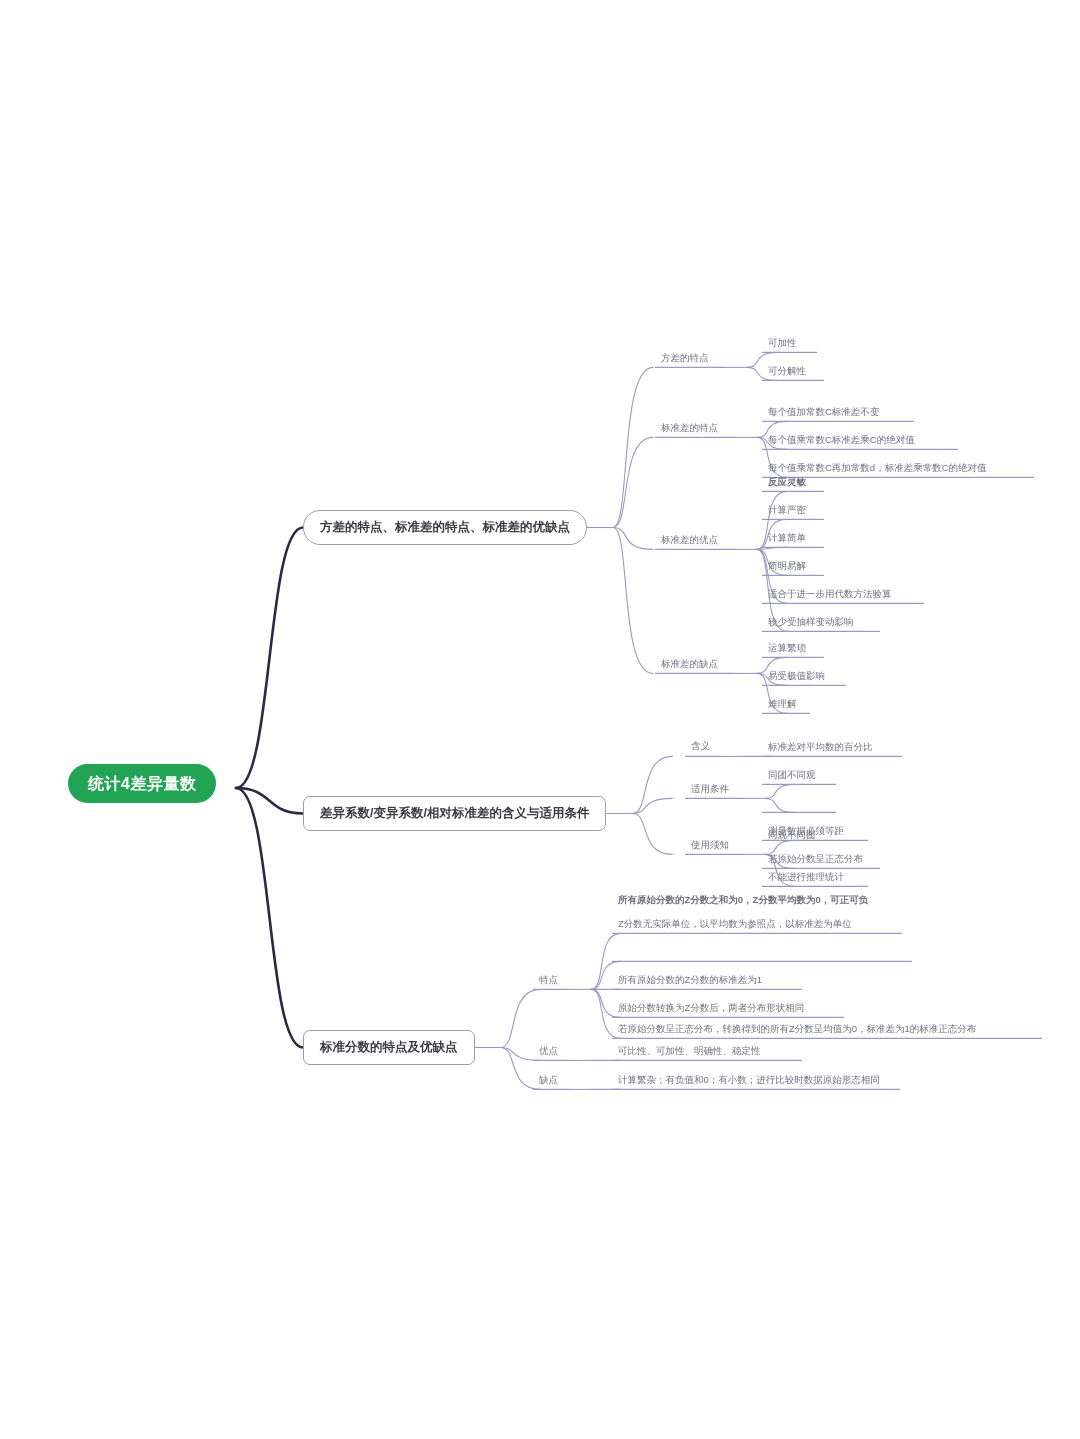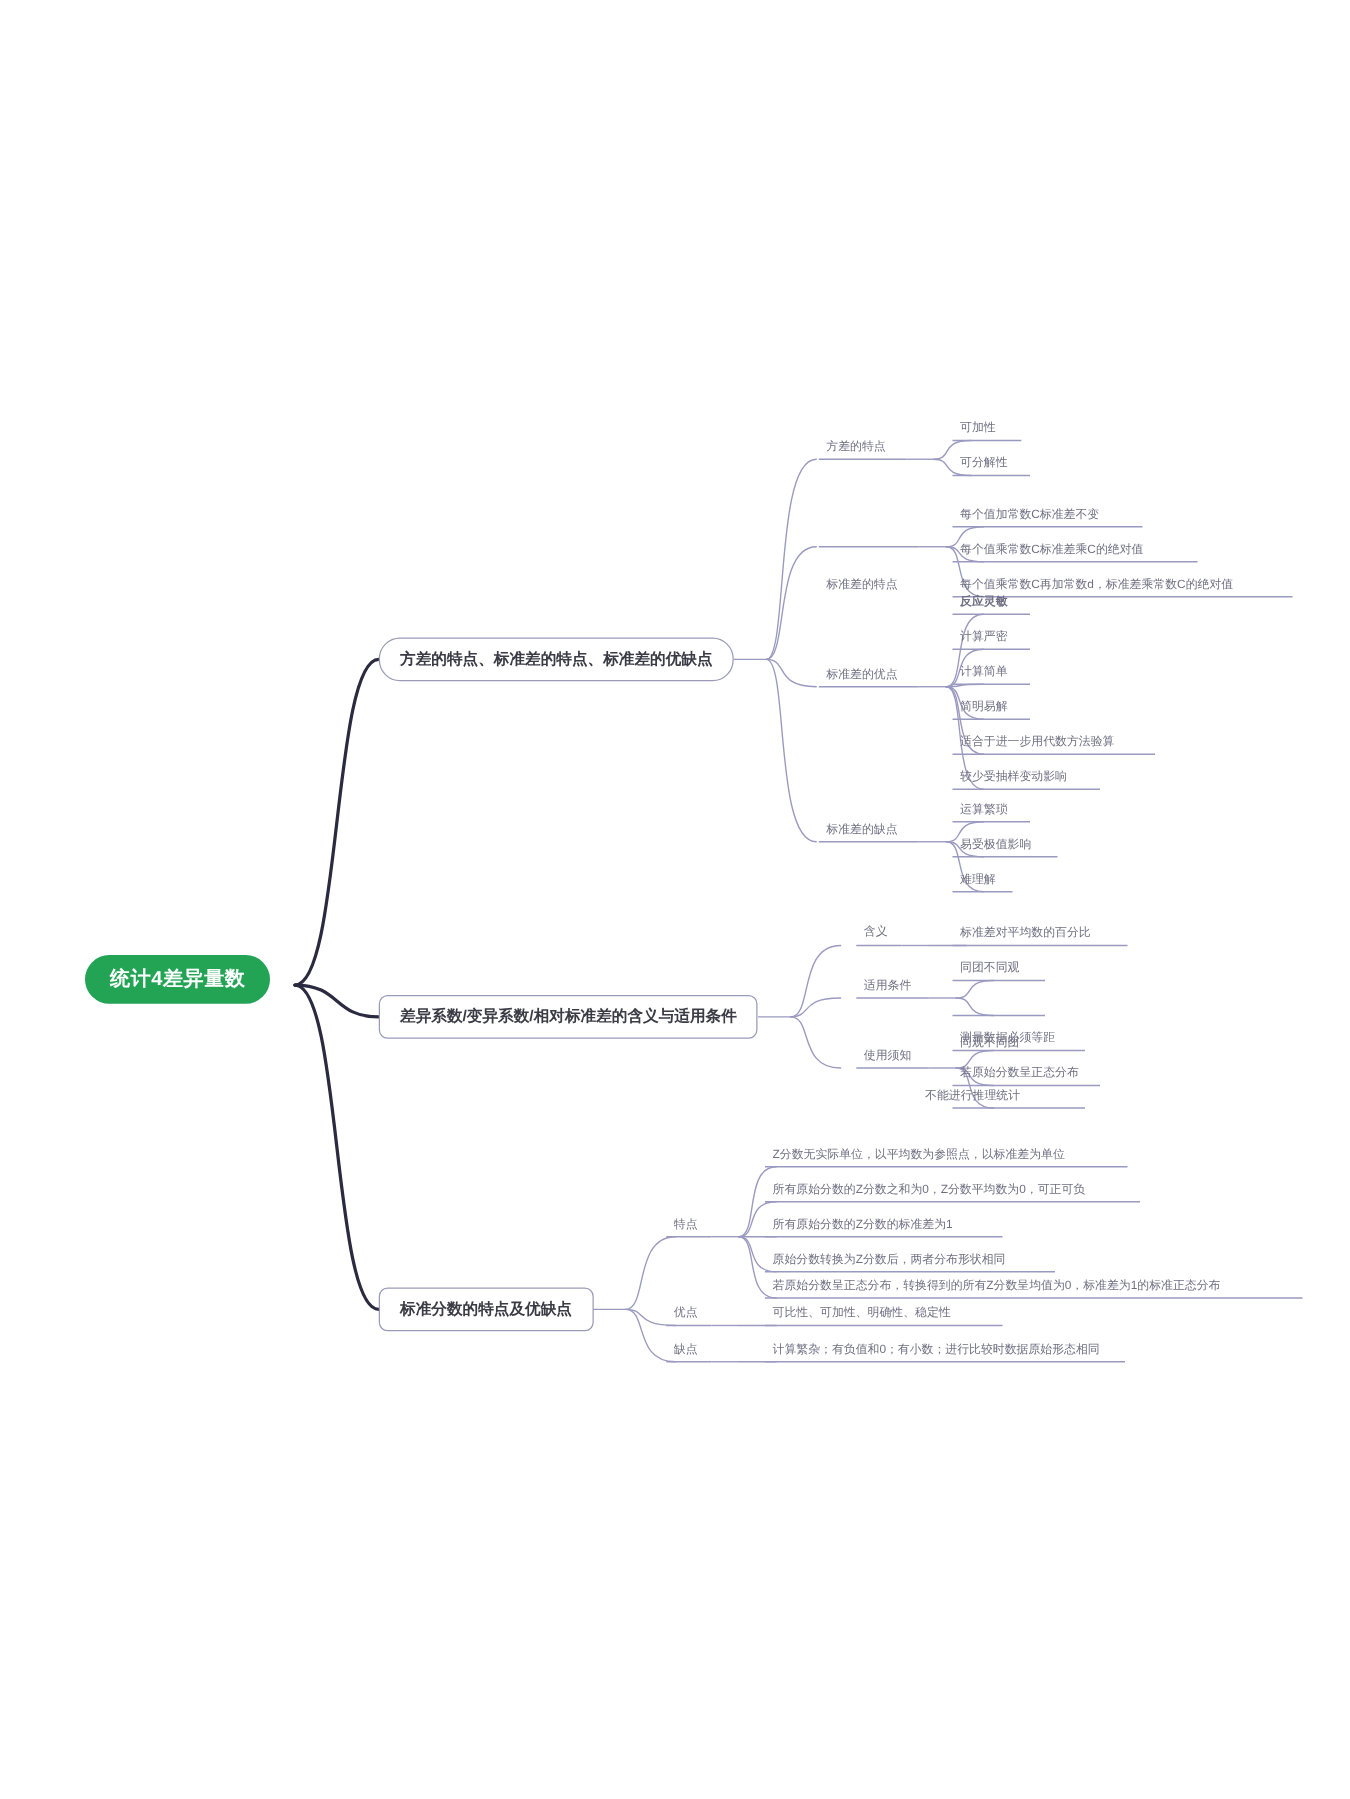--- a/index.html
+++ b/index.html
@@ -162,21 +162,21 @@
       <line x1="612" y1="1060.390625" x2="802" y2="1060.390625" stroke="#9a9ac0" stroke-width="1.1"></line>
       <path d="M 591 1060.390625 C 607 1060.390625, 595 1060.390625, 621 1060.390625" fill="none" stroke="#9a9ac0" stroke-width="1.1" stroke-linecap="round"></path>
       <line x1="569" y1="1089.390625" x2="591" y2="1089.390625" stroke="#9a9ac0" stroke-width="1.1"></line>
       <line x1="612" y1="1089.390625" x2="900" y2="1089.390625" stroke="#9a9ac0" stroke-width="1.1"></line>
       <path d="M 591 1089.390625 C 607 1089.390625, 595 1089.390625, 621 1089.390625" fill="none" stroke="#9a9ac0" stroke-width="1.1" stroke-linecap="round"></path>
     </svg>
   <div id="node-layer">
       <div class="node root-node" style="left: 68px; top: 764px;">统计4差异量数</div>
       <div class="node lvl1-node" style="left: 303px; top: 510px; border-radius: 17px;">方差的特点、标准差的特点、标准差的优缺点</div>
       <div class="node lvl2-node" style="left: 655px; top: 350px;">方差的特点</div>
-      <div class="node lvl2-node" style="left: 655px; top: 420px; margin-top: 40px;">标准差的特点</div>
+      <div class="node lvl2-node" style="left: 655px; top: 420px;">标准差的特点</div>
       <div class="node lvl2-node" style="left: 655px; top: 532px;">标准差的优点</div>
       <div class="node lvl2-node" style="left: 655px; top: 656px;">标准差的缺点</div>
       <div class="node lvl3-node" style="left: 762px; top: 335px;">可加性</div>
       <div class="node lvl3-node" style="left: 762px; top: 363px;">可分解性</div>
       <div class="node lvl3-node" style="left: 762px; top: 404px;">每个值加常数C标准差不变</div>
       <div class="node lvl3-node" style="left: 762px; top: 432px;">每个值乘常数C标准差乘C的绝对值</div>
       <div class="node lvl3-node" style="left: 762px; top: 460px;">每个值乘常数C再加常数d，标准差乘常数C的绝对值</div>
       <div class="node lvl3-node" style="left: 762px; top: 474px; font-weight: bold;">反应灵敏</div>
       <div class="node lvl3-node" style="left: 762px; top: 502px;">计算严密</div>
       <div class="node lvl3-node" style="left: 762px; top: 530px;">计算简单</div>
@@ -188,26 +188,26 @@
       <div class="node lvl3-node" style="left: 762px; top: 696px;">难理解</div>
       <div class="node lvl1-node" style="left: 303px; top: 796px;">差异系数/变异系数/相对标准差的含义与适用条件</div>
       <div class="node lvl2-node" style="left: 685px; top: 738px;">含义</div>
       <div class="node lvl2-node" style="left: 685px; top: 781px;">适用条件</div>
       <div class="node lvl2-node" style="left: 685px; top: 837px;">使用须知</div>
       <div class="node lvl3-node" style="left: 762px; top: 739px;">标准差对平均数的百分比</div>
       <div class="node lvl3-node" style="left: 762px; top: 767px;">同团不同观</div>
       <div class="node lvl3-node" style="left: 762px; top: 795px; margin-top: 32px;">同观不同团</div>
       <div class="node lvl3-node" style="left: 762px; top: 823px;">测量数据必须等距</div>
       <div class="node lvl3-node" style="left: 762px; top: 851px;">若原始分数呈正态分布</div>
-      <div class="node lvl3-node" style="left: 734px; top: 869px;">不能进行推理统计</div>
+      <div class="node lvl3-node" style="left: 762px; top: 869px;">不能进行推理统计</div>
       <div class="node lvl1-node" style="left: 303px; top: 1030px;">标准分数的特点及优缺点</div>
       <div class="node lvl2-node" style="left: 533px; top: 972px;">特点</div>
       <div class="node lvl2-node" style="left: 533px; top: 1043px;">优点</div>
       <div class="node lvl2-node" style="left: 533px; top: 1072px;">缺点</div>
       <div class="node lvl3-node" style="left: 612px; top: 916px;">Z分数无实际单位，以平均数为参照点，以标准差为单位</div>
-      <div class="node lvl3-node" style="left: 612px; top: 944px;">所有原始分数的Z分数之和为0，Z分数平均数为0，可正可负</div>
+      <div class="node lvl3-node" style="left: 612px; top: 892px; font-weight: bold;">所有原始分数的Z分数之和为0，Z分数平均数为0，可正可负</div>
       <div class="node lvl3-node" style="left: 612px; top: 972px;">所有原始分数的Z分数的标准差为1</div>
       <div class="node lvl3-node" style="left: 612px; top: 1000px;">原始分数转换为Z分数后，两者分布形状相同</div>
       <div class="node lvl3-node" style="left: 612px; top: 1021px;">若原始分数呈正态分布，转换得到的所有Z分数呈均值为0，标准差为1的标准正态分布</div>
       <div class="node lvl3-node" style="left: 612px; top: 1043px;">可比性、可加性、明确性、稳定性</div>
       <div class="node lvl3-node" style="left: 612px; top: 1072px;">计算繁杂；有负值和0；有小数；进行比较时数据原始形态相同</div>
     </div>
 </div>
 
 </body></html>

